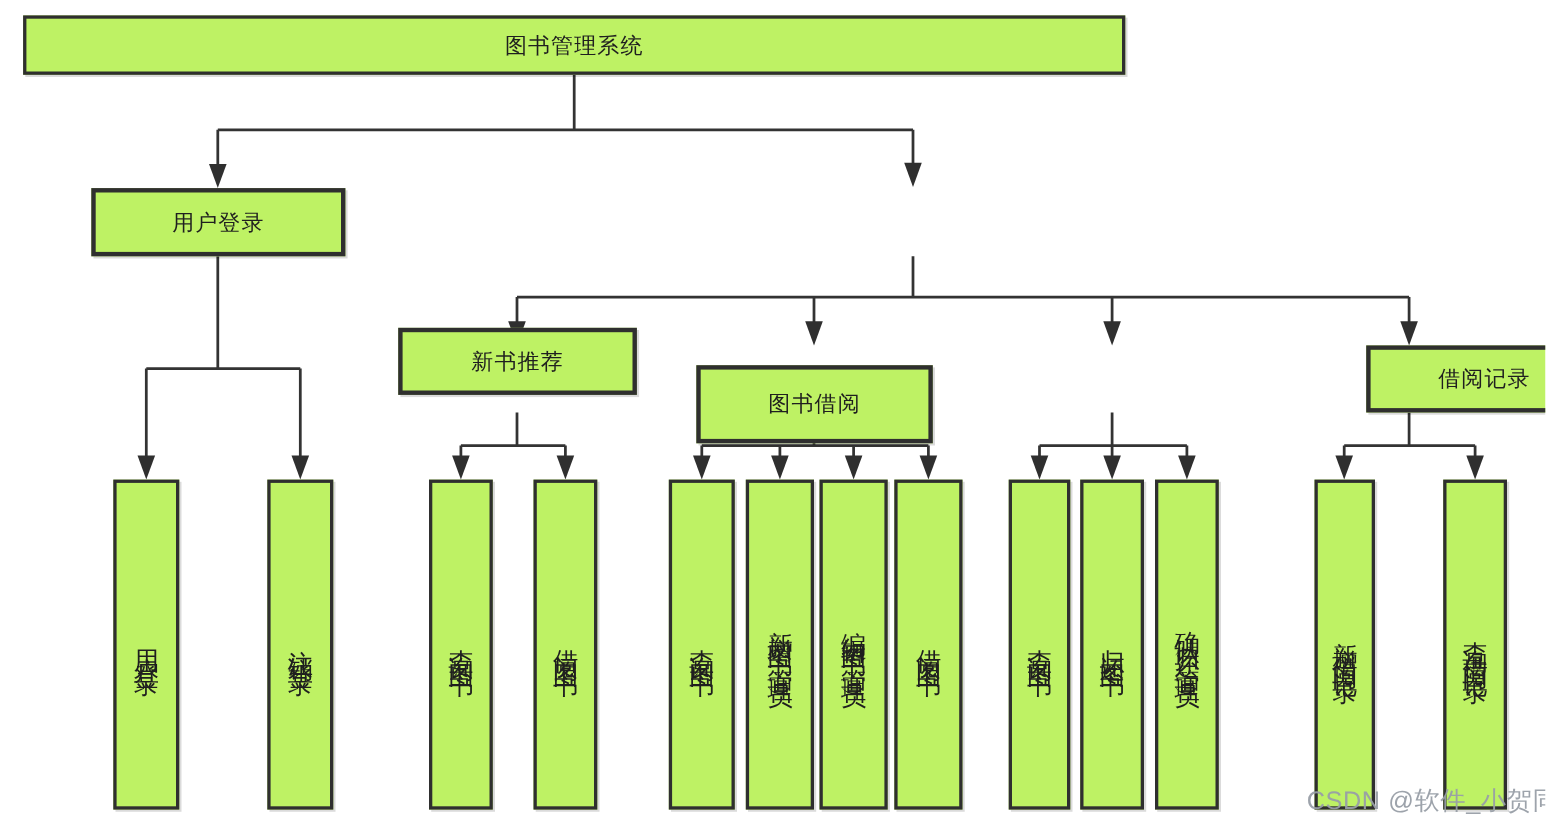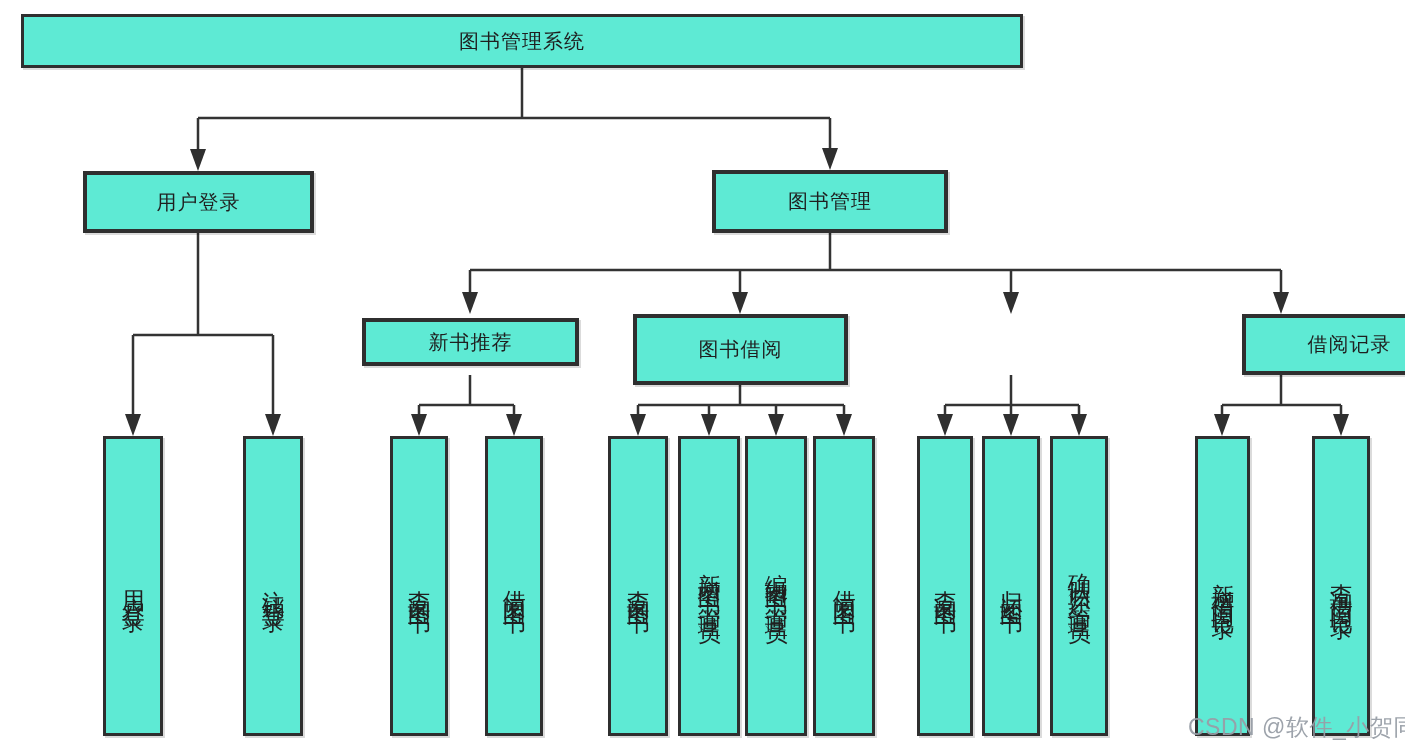--- a/index.html
+++ b/index.html
@@ -5,21 +5,21 @@
   html,body { margin:0; padding:0; background:#ffffff; }
   .stage {
     position:relative; width:1405px; height:747px;
     background:#ffffff; overflow:hidden;
     font-family:"Liberation Sans","DejaVu Sans",sans-serif;
     color:#1f1f1f;
   }
   svg.connectors { position:absolute; left:0; top:0; z-index:1; }
   .node {
     position:absolute; box-sizing:border-box; z-index:2;
-    background:#5eead4; border:3px solid #2f2f2f;
+    background:#bef264; border:3px solid #2f2f2f;
     display:flex; align-items:center; justify-content:center;
     box-shadow:2px 2px 0 rgba(0,0,0,0.14);
   }
   .node.mid { border-width:4px; }
   .hlabel { font-size:20px; letter-spacing:1px; white-space:nowrap; }
   .leaf .vlabel {
     writing-mode:vertical-rl; text-orientation:mixed;
     font-size:23px; line-height:1.1; letter-spacing:7px; white-space:nowrap;
   }
   .watermark {
@@ -83,28 +83,25 @@
     <polygon points="1333,414 1349,414 1341,436" fill="#2f2f2f"></polygon>
   </svg>
 
   <div class="node" style="left:21px; top:14px; width:1002px; height:54px">
     <span class="hlabel">图书管理系统</span>
   </div>
 
   <div class="node mid" style="left:83px; top:171px; width:231px; height:62px">
     <span class="hlabel">用户登录</span>
   </div>
-  <div class="node mid" style="left:712px; top:170px; width:236px; height:63px">
-    <span class="hlabel">图书管理</span>
-  </div>
 
-  <div class="node mid" style="left:362px; top:318px; width:217px; height:48px">
+  <div class="node mid" style="left:362px; top:298px; width:217px; height:61px">
     <span class="hlabel">新书推荐</span>
   </div>
-  <div class="node mid" style="left:633px; top:314px; width:215px; height:71px">
+  <div class="node mid" style="left:633px; top:332px; width:215px; height:71px">
     <span class="hlabel">图书借阅</span>
   </div>
   <div class="node mid" style="left:1242px; top:314px; width:215px; height:61px">
     <span class="hlabel">借阅记录</span>
   </div>
 
   <div class="node leaf" style="left:103px; top:436px; width:60px; height:300px">
     <span class="vlabel">用户登录</span>
   </div>
   <div class="node leaf" style="left:243px; top:436px; width:60px; height:300px">

